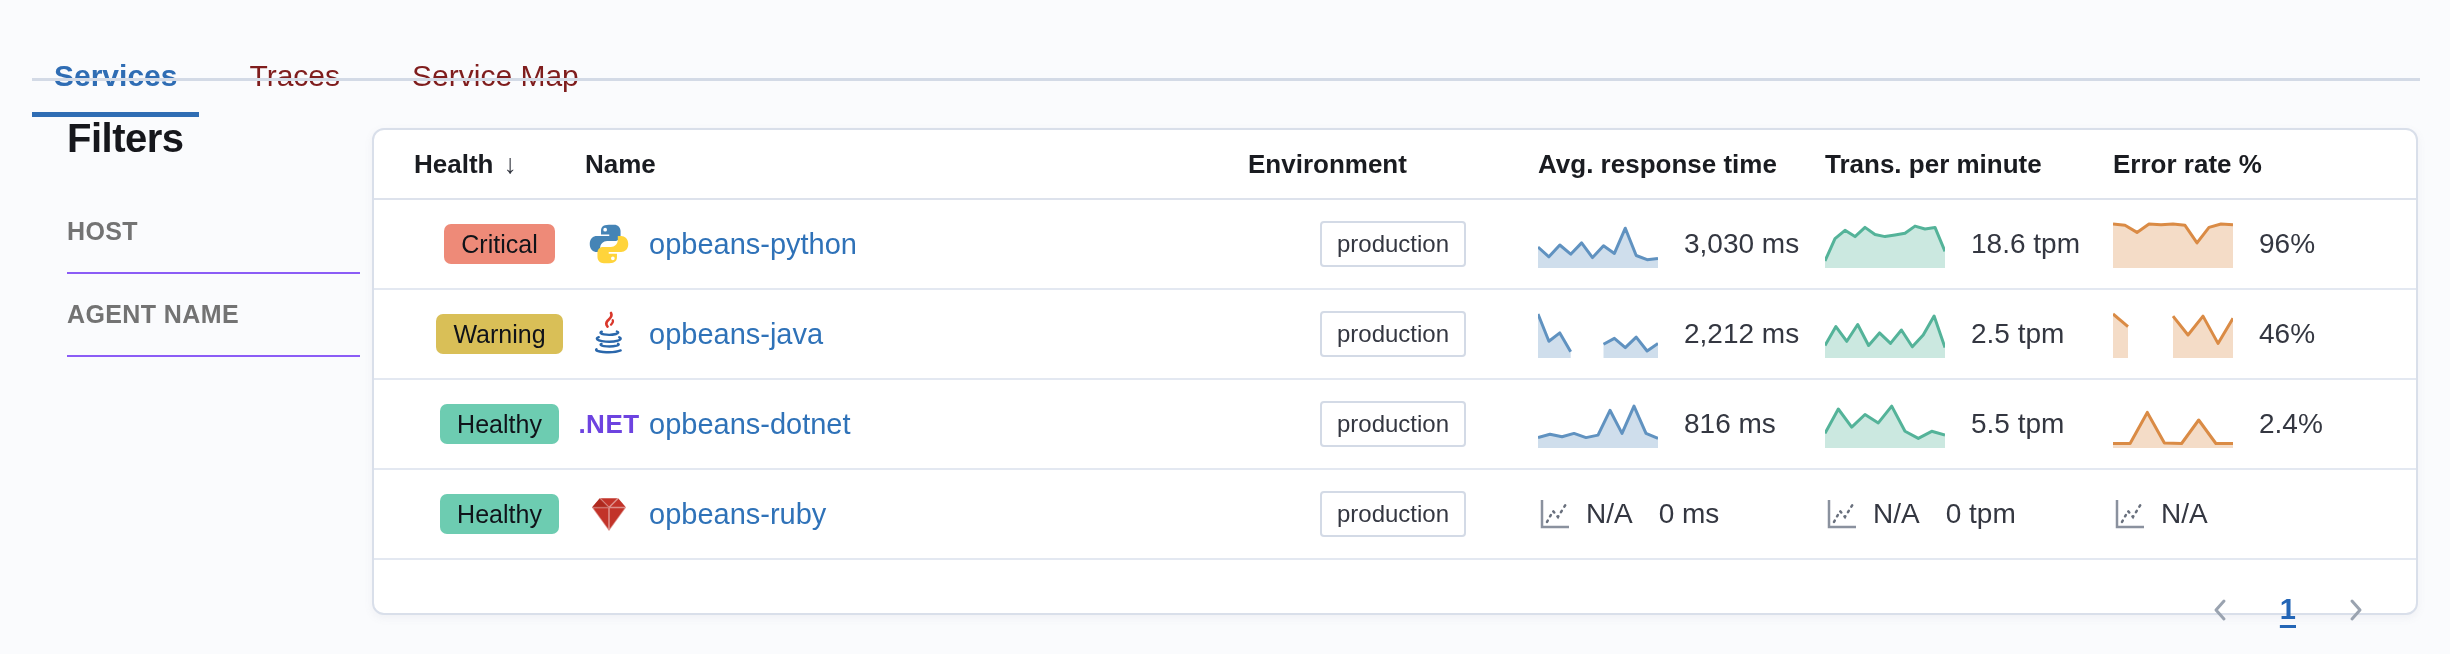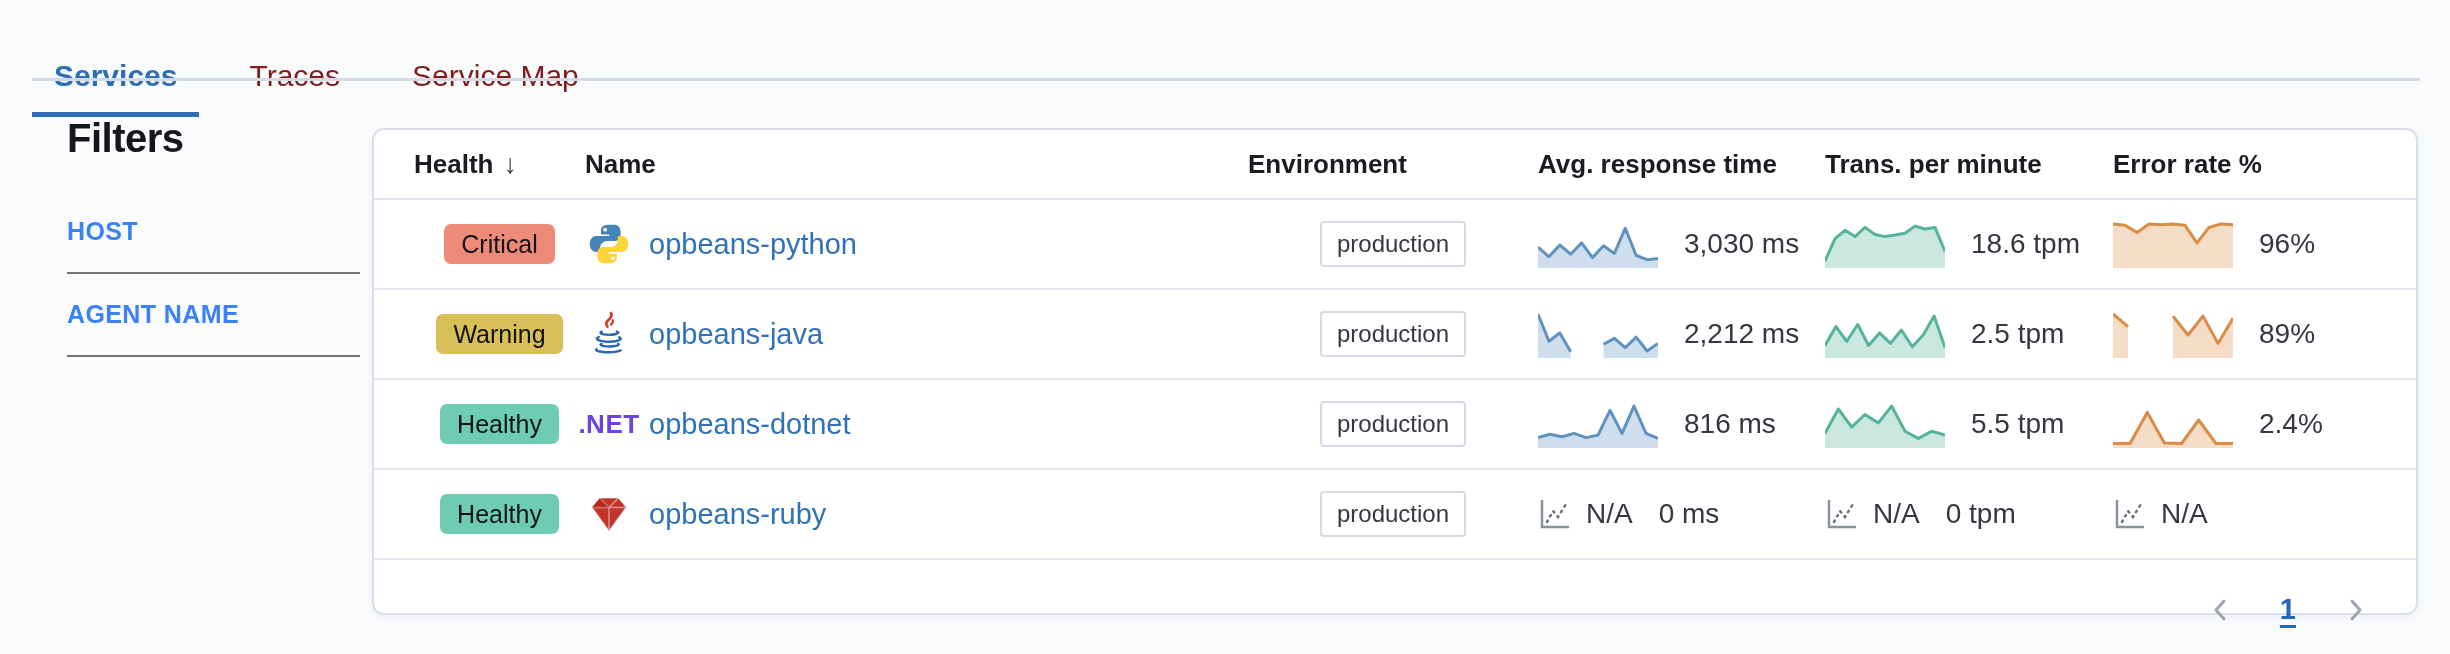--- a/index.html
+++ b/index.html
@@ -22,22 +22,22 @@
   .tab.active { color:#2f6db4; font-weight:600; }
   .tab.active::after {
     content:""; position:absolute; left:0; right:0; top:76px; height:5px;
     background:#2f6db4; z-index:2;
   }
 
   
   .sidebar { position:absolute; left:32px; top:116px; width:293px;margin-left:35px; }
   .filters-title { font-size:40px; font-weight:700; color:#16171c; letter-spacing:-0.5px; }
   .filter-group {
-    margin-top:0; padding:26px 0 26px; border-bottom:2px solid #737373;
-    font-size:25px; font-weight:700; color:#3b82f6; letter-spacing:0.4px; cursor:pointer;
+    margin-top:0; padding:26px 0 26px; border-bottom:2px solid #8b5cf6;
+    font-size:25px; font-weight:700; color:#737373; letter-spacing:0.4px; cursor:pointer;
   }
   .filter-group:first-of-type { margin-top:30px; }
 
   
   .card {
     position:absolute; left:372px; top:128px; width:2046px; height:487px;
     background:#ffffff; border:2px solid #d9dfea; border-radius:12px;
     box-shadow:0 3px 8px rgba(110,120,140,0.08);
   }
   .grid-row {
@@ -188,21 +188,21 @@
           </svg>
           <span class="metric-value">2.5 tpm</span>
         </div>
         <div class="metric-cell">
           <svg width="120" height="48" viewBox="0 0 120 48" preserveAspectRatio="none" class="spark">
             <polygon points="0.0,48 0.0,4.0 15.0,16.6 15.0,48" fill="#da8b45" opacity="0.3"></polygon>
             <polyline points="0.0,4.0 15.0,16.6" fill="none" stroke="#da8b45" stroke-width="3" stroke-linejoin="round"></polyline>
             <polygon points="60.0,48 60.0,6.1 75.0,25.0 90.0,6.1 105.0,33.4 120.0,8.2 120.0,48" fill="#da8b45" opacity="0.3"></polygon>
             <polyline points="60.0,6.1 75.0,25.0 90.0,6.1 105.0,33.4 120.0,8.2" fill="none" stroke="#da8b45" stroke-width="3" stroke-linejoin="round"></polyline>
           </svg>
-          <span class="metric-value">89%</span>
+          <span class="metric-value">46%</span>
         </div>
       </div>
       <div class="grid-row tr">
         <div><span class="health-badge" style="background: rgb(109, 204, 177);">Healthy</span></div>
         <div class="name-cell">
           <span class="lang-icon">
             <span class="dotnet-text">.NET</span>
           </span>
           <a class="service-link">opbeans-dotnet</a>
         </div>

